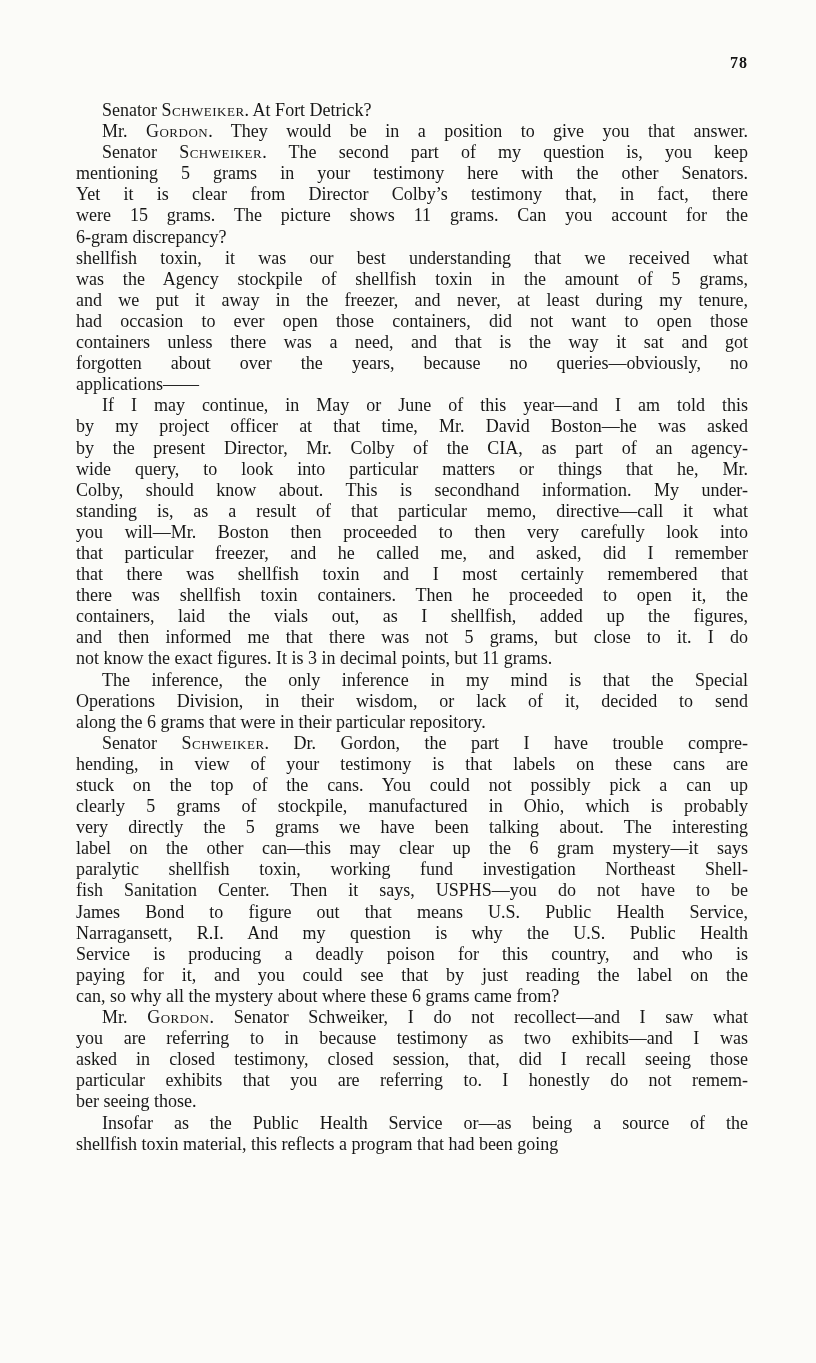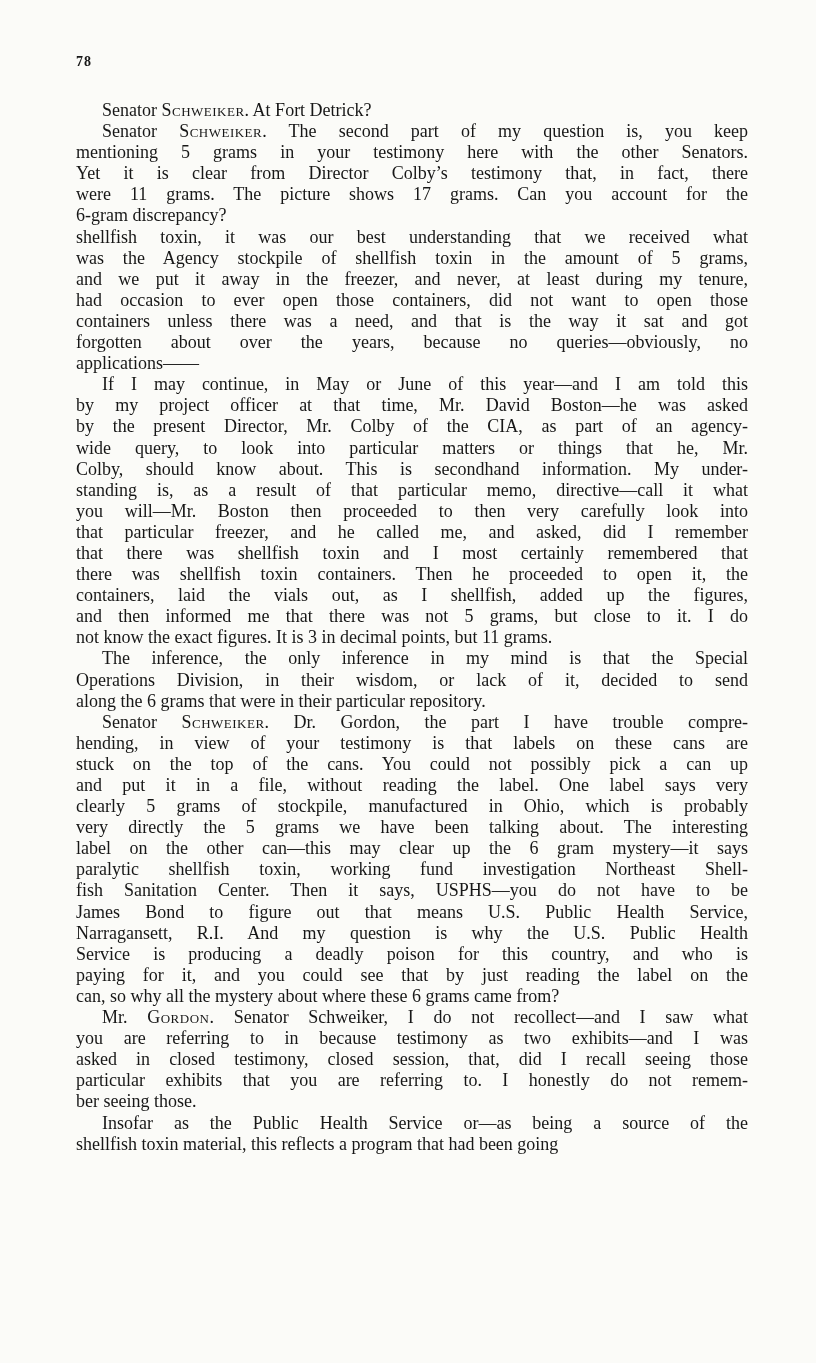--- a/index.html
+++ b/index.html
@@ -18,22 +18,22 @@
     position: relative;
     width: 816px;
     height: 1363px;
     background: #fbfbf8;
   }
   .pagenum {
     position: absolute;
     top: 54px;
     left: 76px;
     width: 672px;
-    text-align: left;
-    font-size: 14px;
+    text-align: right;
+    font-size: 16px;
     letter-spacing: 1px;
     font-weight: bold;
   }
   .content {
     position: absolute;
     top: 100px;
     left: 76px;
     width: 672px;
     font-size: 18px;
     line-height: 21.1px;
@@ -64,26 +64,27 @@
 </head>
 <body>
 
 <div class="sheet">
   <div class="pagenum">78</div>
   <div class="content">
       <div class="para">
         <div class="line indent"><span>Senator </span><span class="sc">Schweiker</span><span>. At Fort Detrick?</span></div>
       </div>
       <div class="para">
+        <div class="line indent just"><span>Mr. </span><span class="sc">Gordon</span><span>. They would be in a position to give you that answer.</span></div>
       </div>
       <div class="para">
         <div class="line indent just"><span>Senator </span><span class="sc">Schweiker</span><span>. The second part of my question is, you keep</span></div>
         <div class="line just"><span>mentioning 5 grams in your testimony here with the other Senators.</span></div>
         <div class="line just"><span>Yet it is clear from Director Colby’s testimony that, in fact, there</span></div>
-        <div class="line just"><span>were 11 grams. The picture shows 17 grams. Can you account for the</span></div>
+        <div class="line just"><span>were 15 grams. The picture shows 11 grams. Can you account for the</span></div>
         <div class="line"><span>6-gram discrepancy?</span></div>
       </div>
       <div class="para">
         <div class="line just"><span>shellfish toxin, it was our best understanding that we received what</span></div>
         <div class="line just"><span>was the Agency stockpile of shellfish toxin in the amount of 5 grams,</span></div>
         <div class="line just"><span>and we put it away in the freezer, and never, at least during my tenure,</span></div>
         <div class="line just"><span>had occasion to ever open those containers, did not want to open those</span></div>
         <div class="line just"><span>containers unless there was a need, and that is the way it sat and got</span></div>
         <div class="line just"><span>forgotten about over the years, because no queries—obviously, no</span></div>
         <div class="line"><span>applications——</span></div>
@@ -105,21 +106,20 @@
       </div>
       <div class="para">
         <div class="line indent just"><span>The inference, the only inference in my mind is that the Special</span></div>
         <div class="line just"><span>Operations Division, in their wisdom, or lack of it, decided to send</span></div>
         <div class="line"><span>along the 6 grams that were in their particular repository.</span></div>
       </div>
       <div class="para">
         <div class="line indent just"><span>Senator </span><span class="sc">Schweiker</span><span>. Dr. Gordon, the part I have trouble compre-</span></div>
         <div class="line just"><span>hending, in view of your testimony is that labels on these cans are</span></div>
         <div class="line just"><span>stuck on the top of the cans. You could not possibly pick a can up</span></div>
-        <div class="line just"><span>and put it in a file, without reading the label. One label says very</span></div>
         <div class="line just"><span>clearly 5 grams of stockpile, manufactured in Ohio, which is probably</span></div>
         <div class="line just"><span>very directly the 5 grams we have been talking about. The interesting</span></div>
         <div class="line just"><span>label on the other can—this may clear up the 6 gram mystery—it says</span></div>
         <div class="line just"><span>paralytic shellfish toxin, working fund investigation Northeast Shell-</span></div>
         <div class="line just"><span>fish Sanitation Center. Then it says, USPHS—you do not have to be</span></div>
         <div class="line just"><span>James Bond to figure out that means U.S. Public Health Service,</span></div>
         <div class="line just"><span>Narragansett, R.I. And my question is why the U.S. Public Health</span></div>
         <div class="line just"><span>Service is producing a deadly poison for this country, and who is</span></div>
         <div class="line just"><span>paying for it, and you could see that by just reading the label on the</span></div>
         <div class="line"><span>can, so why all the mystery about where these 6 grams came from?</span></div>

